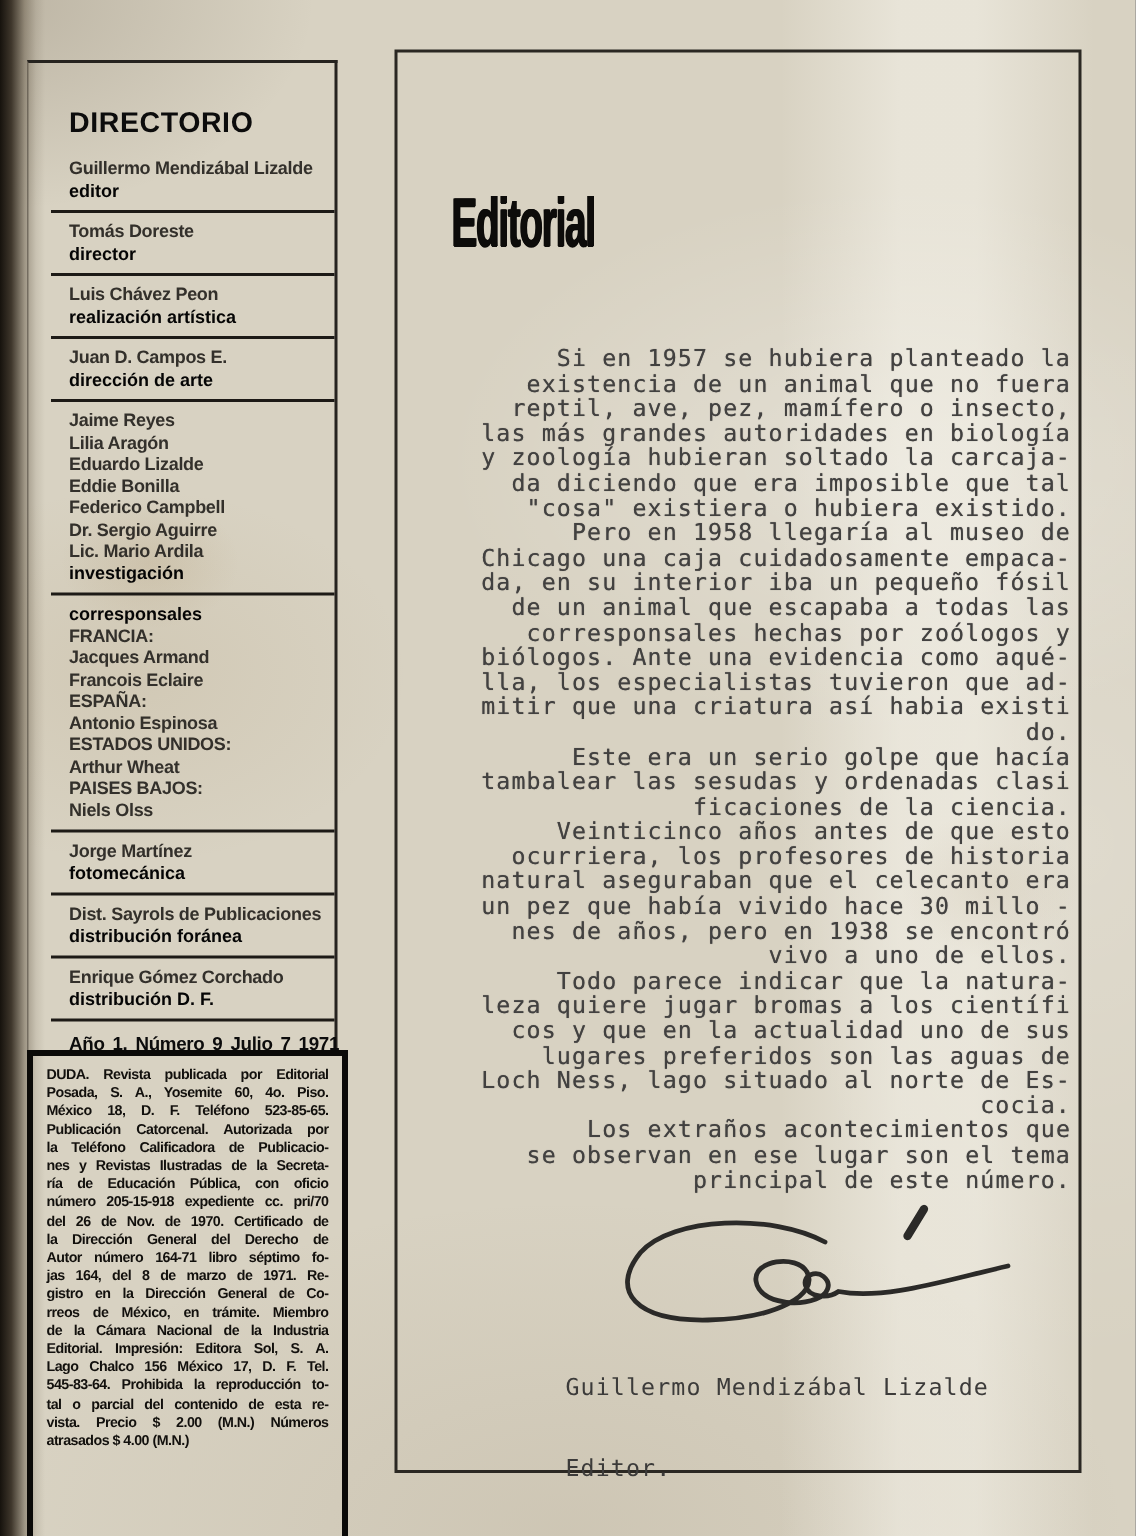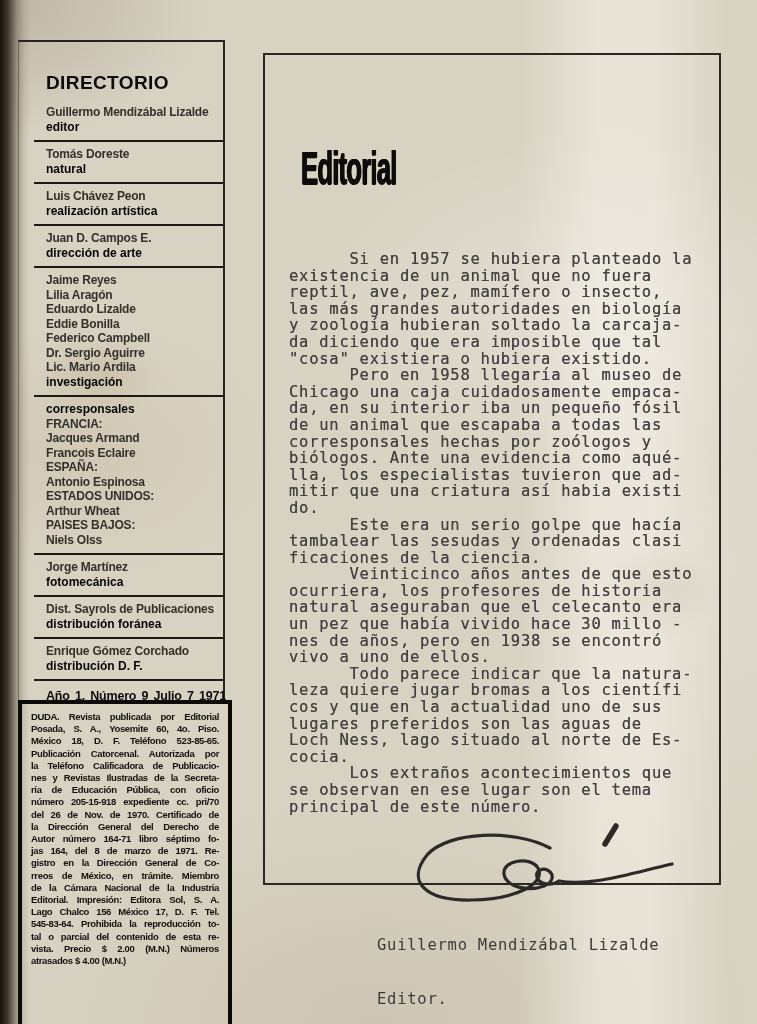--- a/index.html
+++ b/index.html
@@ -53,38 +53,38 @@
     border:4px solid #0b0a08; box-sizing:border-box; padding:7px 9px 0 9px;
   }
   .legal-text > div {
     font-size:9.5px; line-height:12.2px; font-weight:bold; color:#12100d;
     letter-spacing:-0.35px; text-align:justify; text-align-last:justify;
   }
   .legal-text > div:last-child { text-align-last:left; }
 
   
   .editorial {
-    position:absolute; left:263px; top:33px; width:458px; height:832px;
-    border:2px solid #2b2823; box-sizing:border-box;margin-top:20px;
+    position:absolute; left:263px; top:33px; width:458px; height:949px;
+    border:2px solid #2b2823; box-sizing:border-box;
   }
   .ed-title {
     position:absolute; left:36px; top:90px; margin:0;
     font-family:"Liberation Sans", sans-serif; font-weight:bold;
     font-size:46px; line-height:46px; color:#0d0c0a;
     letter-spacing:-1.5px;
     transform:scaleX(0.56); transform-origin:left center;
     text-shadow:0.8px 0 #0d0c0a, -0.8px 0 #0d0c0a, 0 0.5px #0d0c0a;
   }
   .ed-body {
     position:absolute; left:24px; top:196px; width:425px;
     font-family:"DejaVu Sans Mono", monospace;
     font-size:15.5px; line-height:16.6px; letter-spacing:0.75px;
     color:#424140; text-shadow:0 0 0.5px rgba(70,68,66,0.8);
   }
-  .ed-body div { white-space:pre; }
+  .ed-body div { white-space:pre;text-align:right; }
   .signature { position:absolute; left:135px; top:768px; }
   .signoff {
     position:absolute; left:112px; top:845px;
     font-family:"DejaVu Sans Mono", monospace;
     font-size:15.5px; line-height:18px; letter-spacing:0.75px; color:#3c3b3a;
     white-space:pre;
   }
 </style>
 </head>
 <body>
@@ -99,21 +99,21 @@
     <h2 class="dir-title">DIRECTORIO</h2>
 
     <div class="entry">
       <div class="name">Guillermo Mendizábal Lizalde</div>
       <div class="role">editor</div>
     </div>
     <div class="rule"></div>
 
     <div class="entry">
       <div class="name">Tomás Doreste</div>
-      <div class="role">natural</div>
+      <div class="role">director</div>
     </div>
     <div class="rule"></div>
 
     <div class="entry">
       <div class="name">Luis Chávez Peon</div>
       <div class="role">realización artística</div>
     </div>
     <div class="rule"></div>
 
     <div class="entry">

